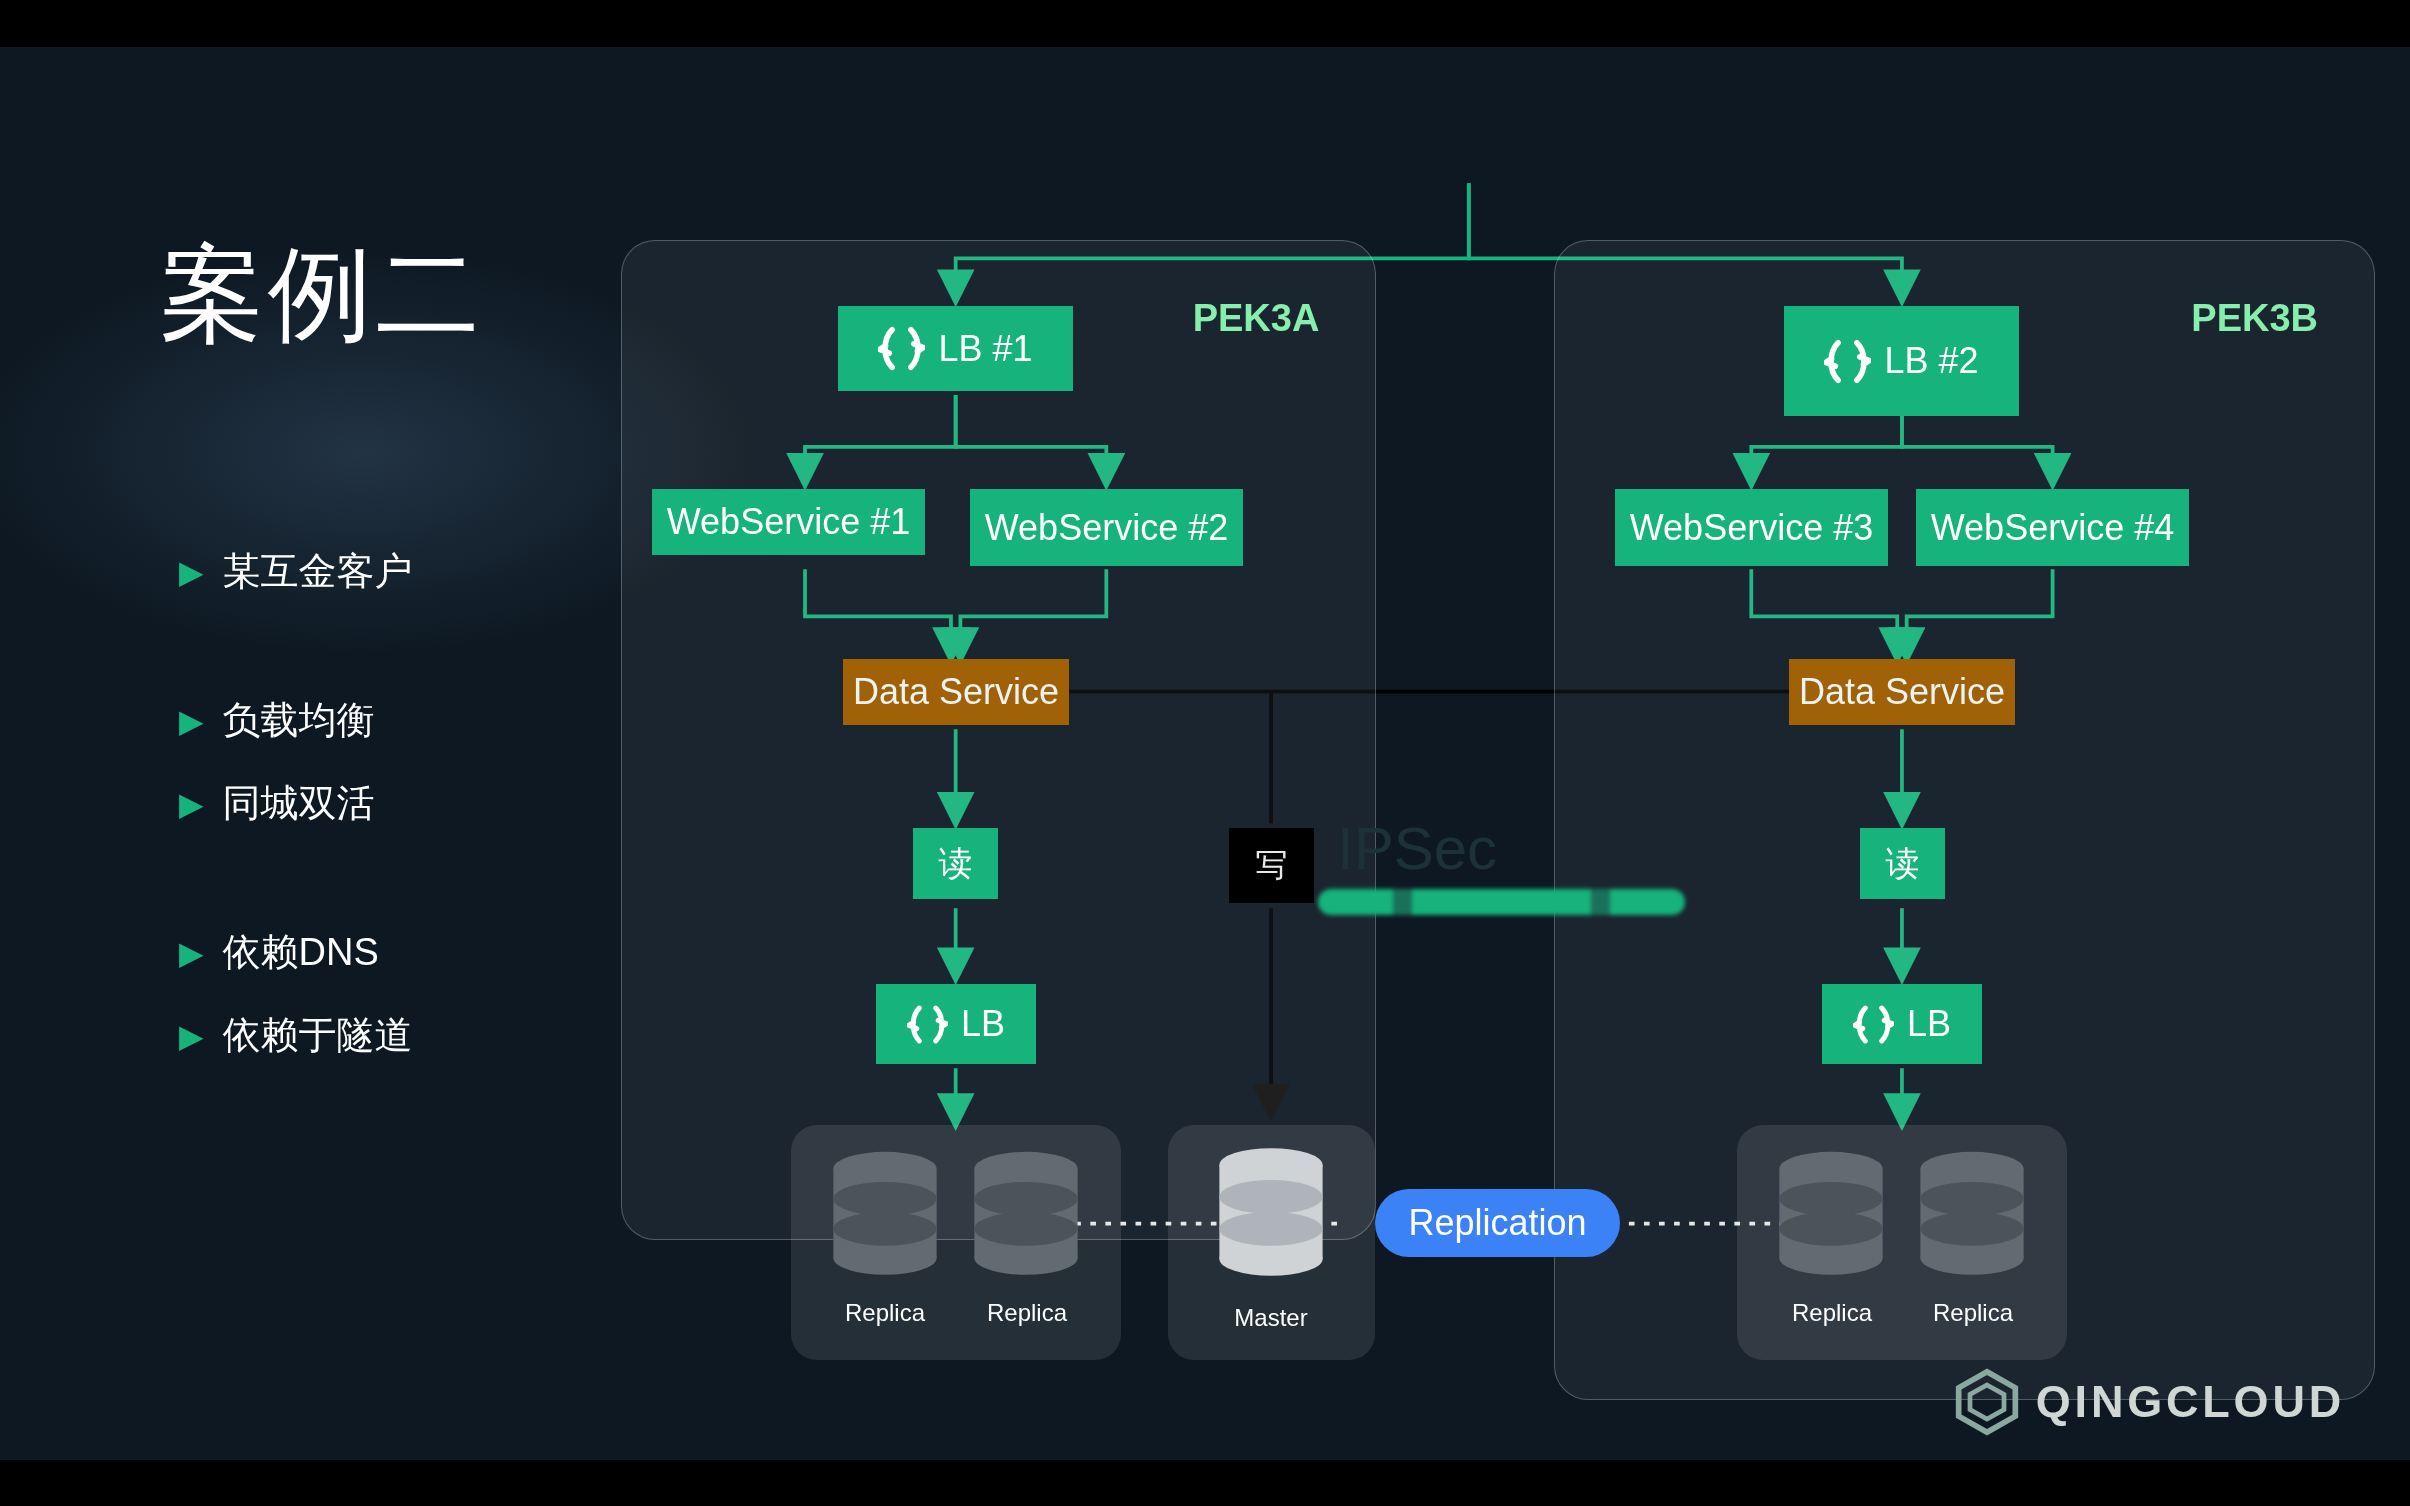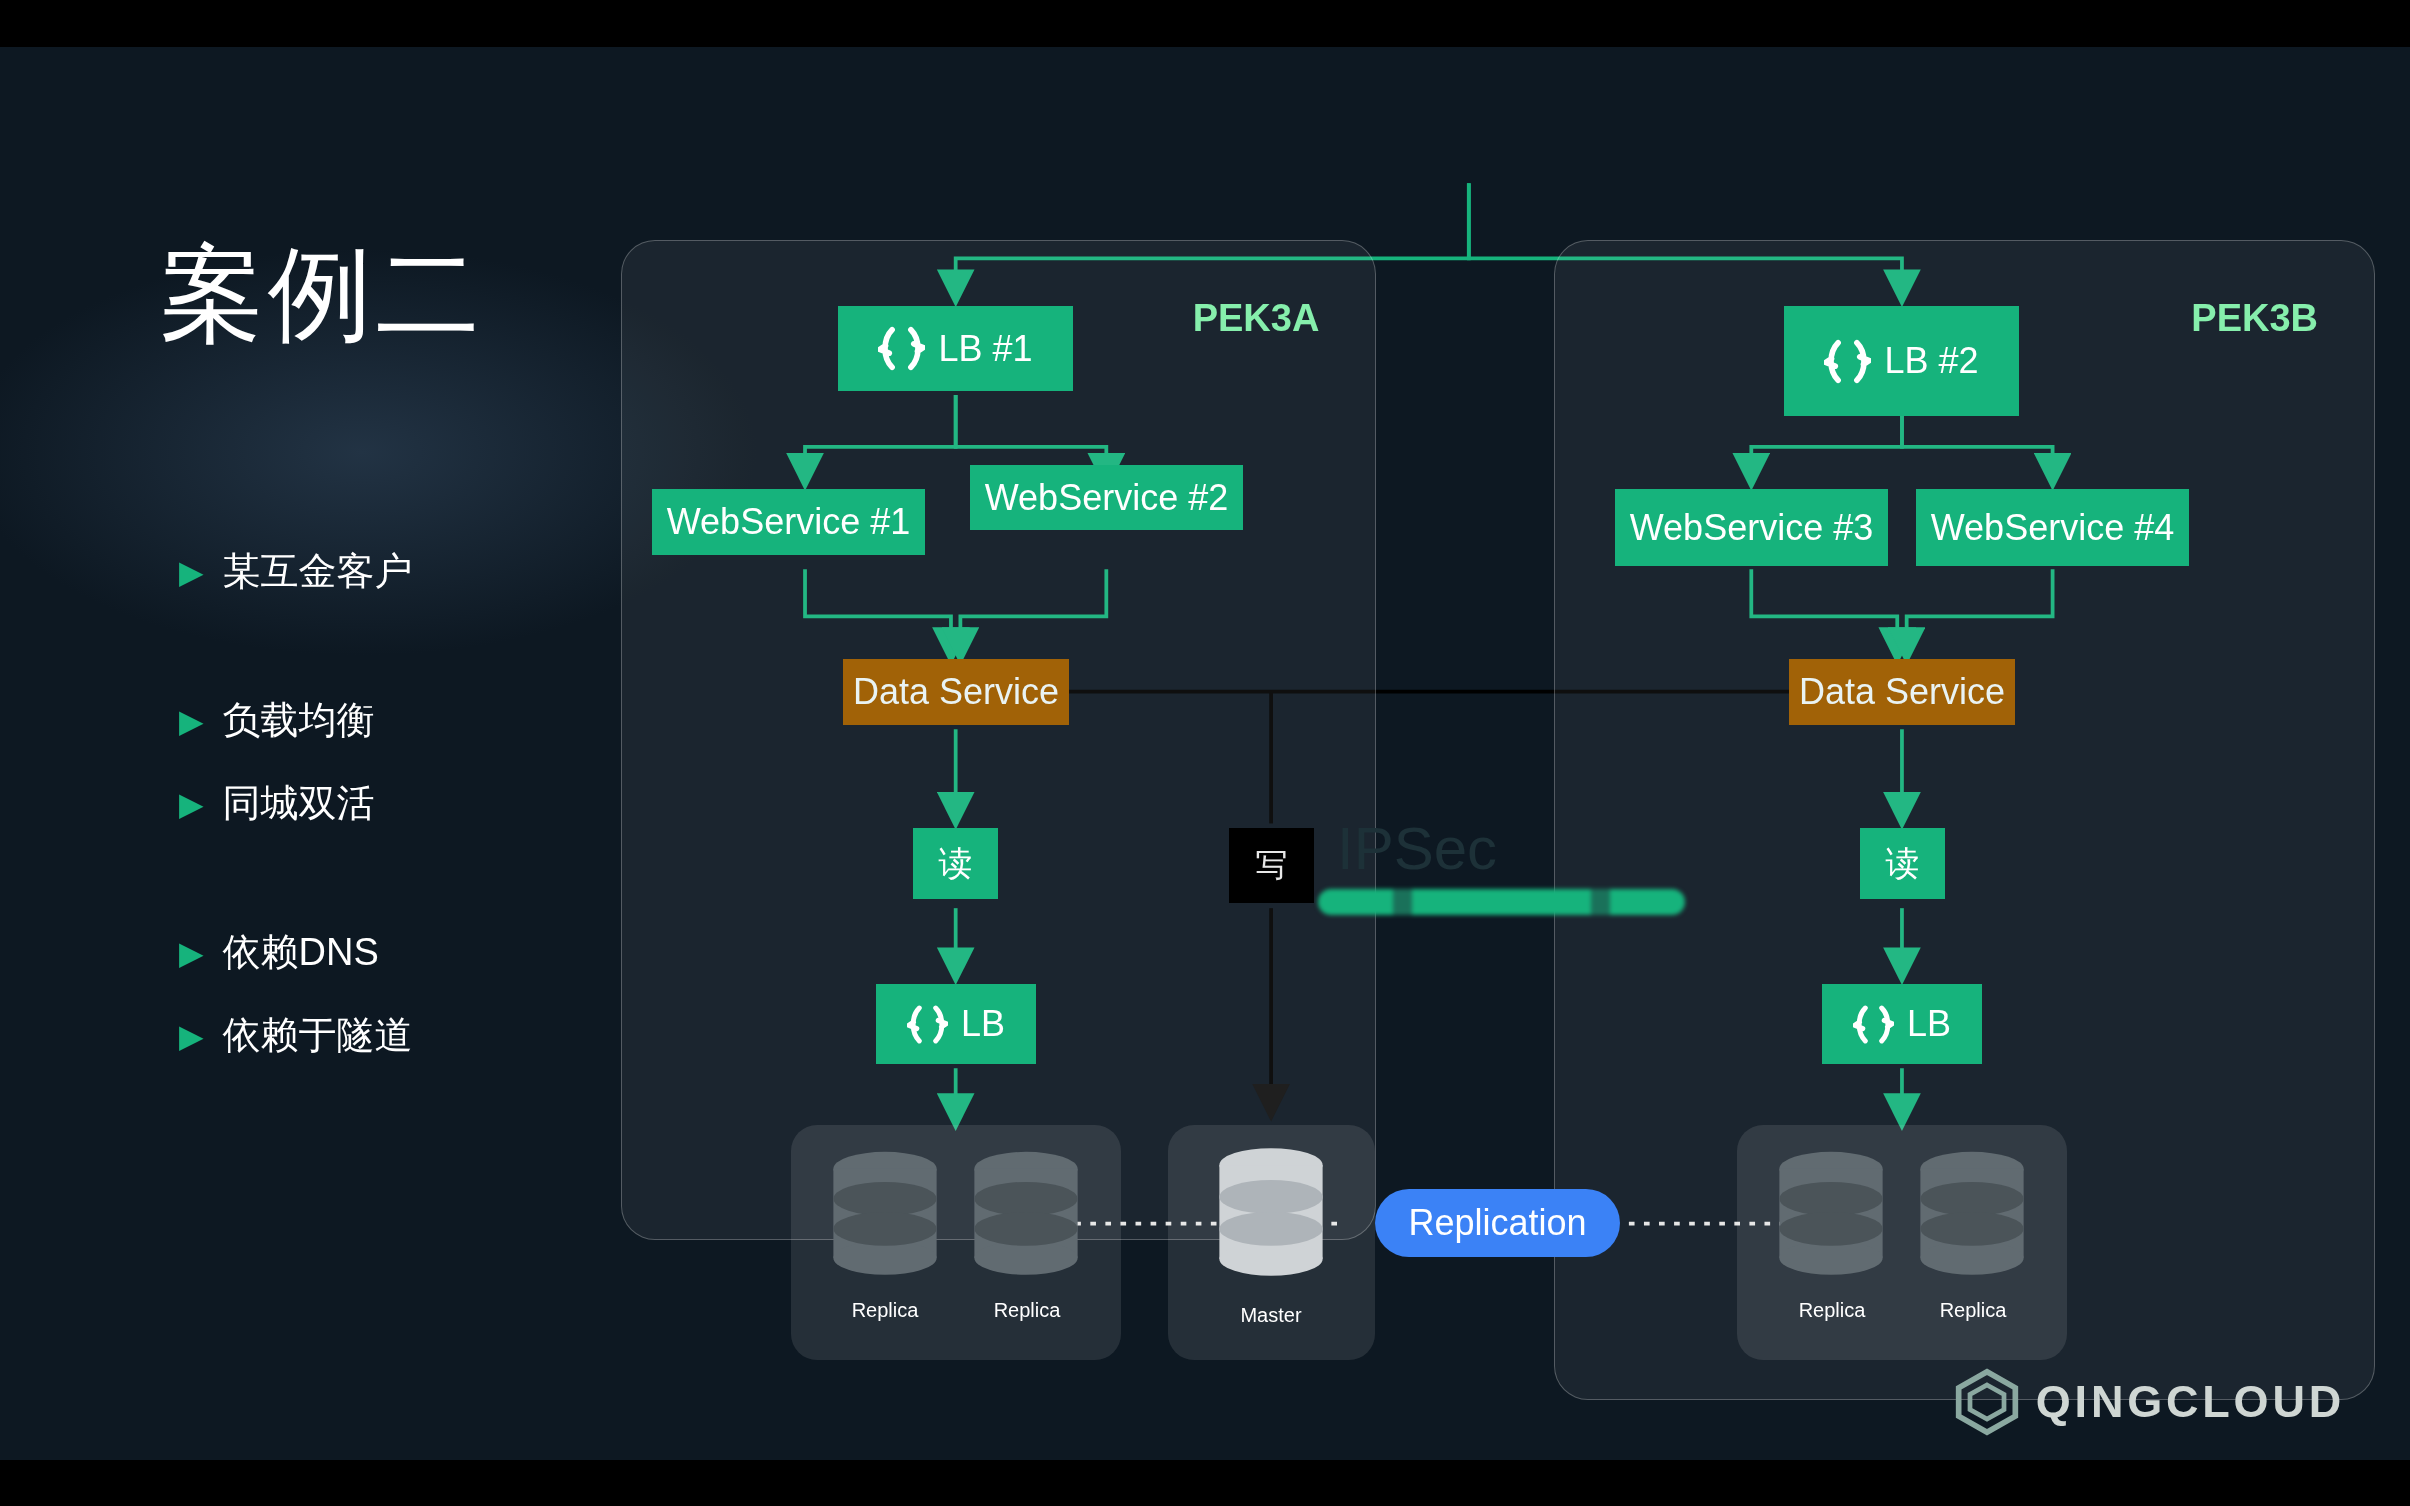--- a/index.html
+++ b/index.html
@@ -23,21 +23,21 @@
 
 .box{position:absolute;display:flex;align-items:center;justify-content:center;font-size:36px;font-weight:500;white-space:nowrap}
 .green{background:#16b37c;color:#fff}
 .dark{background:#a16207;color:#e9f3f3}
 .black{background:#000;color:#e8e8e8}
 .grey{background:#3b82f6;color:#fff;border-radius:45px}
 
 svg.lines{position:absolute;inset:0;pointer-events:none}
 
 .dbicon{position:absolute}
-.dblabel{position:absolute;font-size:20px;color:#fff;text-align:center}
+.dblabel{position:absolute;font-size:24px;color:#fff;text-align:center}
 
 .ipsec{position:absolute;left:725px;top:725px;font-size:60px;font-weight:500;color:#1d3138}
 .ipsecbar{position:absolute;left:706px;top:800px;width:367px;height:26px;background:#16b37c;border-radius:13px;filter:blur(1.9px)}
 .ipsecbar::before,.ipsecbar::after{content:"";position:absolute;top:0;width:19px;height:26px;background:#1d2f38;opacity:.5}
 .ipsecbar::before{left:75px}.ipsecbar::after{right:75px}
 
 .logo{position:absolute;right:66px;bottom:71px;display:flex;align-items:center;color:#cfd6d3;font-size:45px;letter-spacing:3.8px;font-weight:600}
 .logo svg{margin-right:15px}
 
 .lb-icon{display:flex;align-items:center}
@@ -135,21 +135,21 @@
       <span>LB #1</span>
     </div>
     <div class="box green lb-icon" style="left:1172px;top:217px;width:235px;height:110px">
       <svg width="47" height="47" viewBox="0 0 50 50">
           <path d="M15 5 C5 15 5 35 15 45 M35 5 C45 15 45 35 35 45 M8 22 L2 26 L12 30 M42 28 L48 24 L38 20" stroke="#fff" stroke-width="6" fill="none" stroke-linecap="round"></path>
         </svg>
       <span>LB #2</span>
     </div>
 
     <div class="box green" style="left:40px;top:400px;width:273px;height:66px">WebService #1</div>
-    <div class="box green" style="left:358px;top:376px;width:273px;height:65px">WebService #2</div>
+    <div class="box green" style="left:358px;top:400px;width:273px;height:77px">WebService #2</div>
     <div class="box green" style="left:1003px;top:400px;width:273px;height:77px">WebService #3</div>
     <div class="box green" style="left:1304px;top:400px;width:273px;height:77px">WebService #4</div>
 
     <div class="box dark" style="left:231px;top:570px;width:226px;height:66px">Data Service</div>
     <div class="box dark" style="left:1177px;top:570px;width:226px;height:66px">Data Service</div>
 
     <div class="box green" style="left:301px;top:739px;width:85px;height:71px;font-size:34px">读</div>
     <div class="box green" style="left:1248px;top:739px;width:85px;height:71px;font-size:34px">读</div>
 
     <div class="box black" style="left:617px;top:739px;width:85px;height:75px;font-size:32px">写</div>

